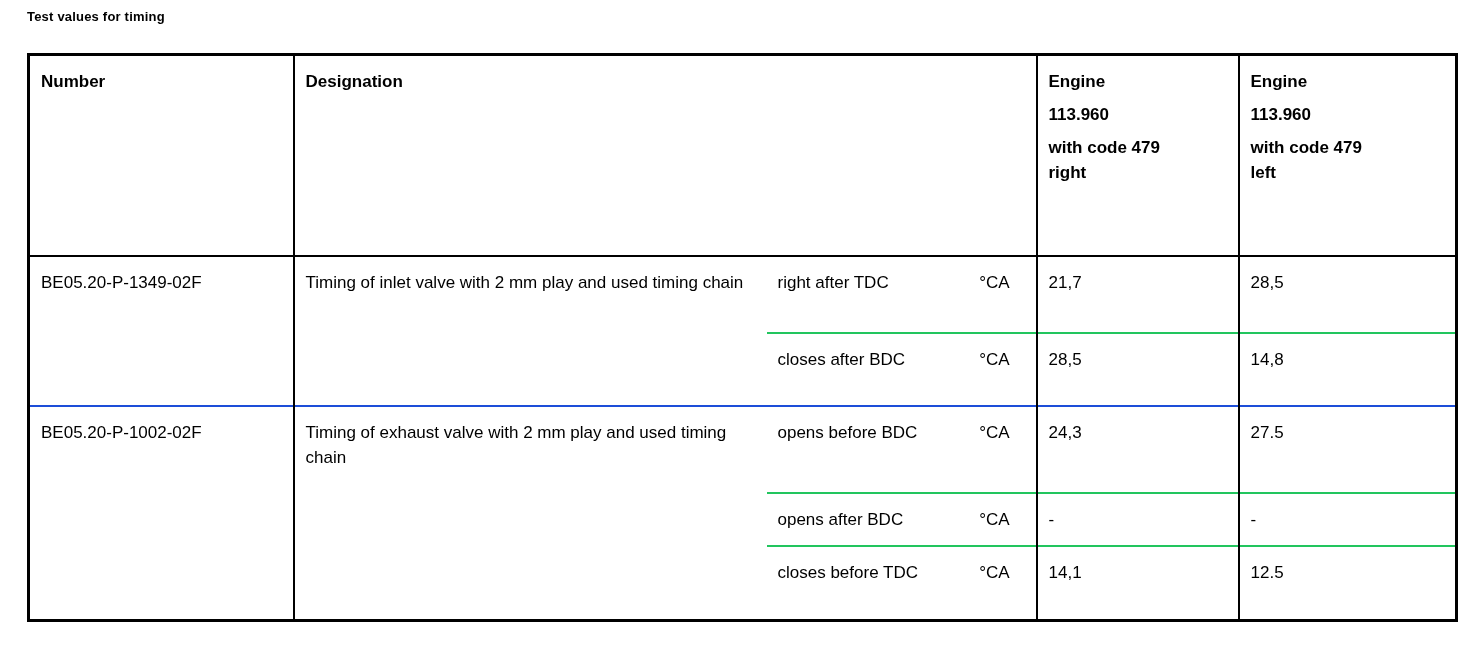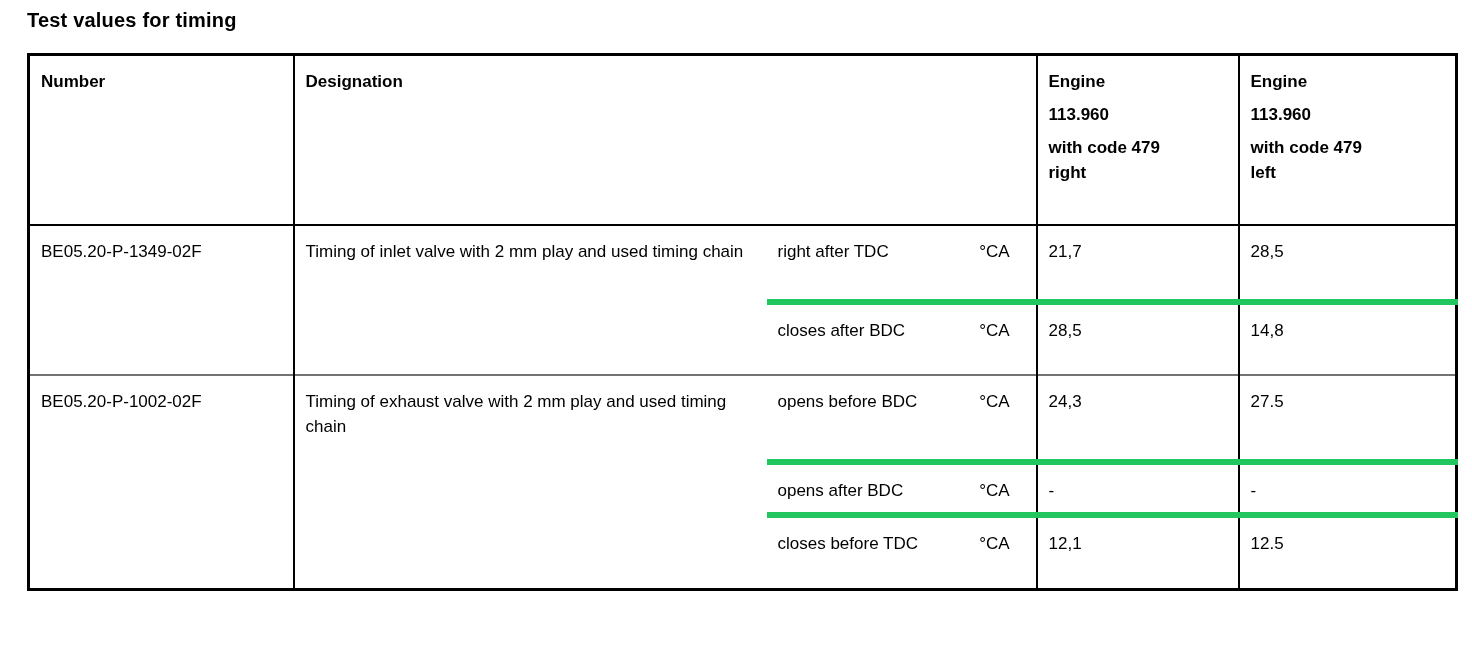--- a/index.html
+++ b/index.html
@@ -12,21 +12,21 @@
     height: 658px;
     position: relative;
     overflow: hidden;
     font-family: "Liberation Sans", sans-serif;
     color: #000000;
   }
   .doc-title {
     position: absolute;
     left: 27px;
     top: 9px;
-    font-size: 20px;
+    font-size: 13px;
     font-weight: bold;
     letter-spacing: 0.2px;
   }
   table.timing {
     position: absolute;
     left: 27px;
     top: 53px;
     border-collapse: collapse;
     table-layout: fixed;
     width: 1428px;
@@ -40,23 +40,23 @@
     line-height: 25px;
     overflow: hidden;
   }
   th {
     font-weight: bold;
     border-bottom: 2px solid #000000;
   }
   
   .vline { border-right: 2px solid #000000; }
   
-  tr.group-start > td { border-top: 2px solid #737373; }
+  tr.group-start > td { border-top: 2px solid #1d4ed8; }
   
-  td.sub-divider { border-top: 6px solid #22c55e; }
+  td.sub-divider { border-top: 2px solid #22c55e; }
   .engine-head p {
     margin: 0 0 8px 0;
     line-height: 25px;
     white-space: pre-line;
   }
   p.desc { margin: 0; line-height: 25px; }
   td.unit-cell {
     text-align: center;
     padding-left: 0;
     padding-right: 8px;
@@ -71,21 +71,21 @@
   <colgroup>
     <col style="width:265px">
     <col style="width:473px">
     <col style="width:195px">
     <col style="width:75px">
     <col style="width:202px">
     <col style="width:218px">
   </colgroup>
 
   <tbody>
-      <tr style="height:170px">
+      <tr style="height:201px">
     <th class="vline">Number</th>
     <th class="vline" colspan="3">Designation</th>
     <th class="vline engine-head">
       <p>Engine</p>
       <p>113.960</p>
       <p>with code 479
 right</p>
     </th>
     <th class="engine-head">
       <p>Engine</p>
@@ -124,17 +124,17 @@
   </tr>
   <tr style="height:53px">
     <td class="sub-divider">opens after BDC</td>
     <td class="sub-divider vline unit-cell">°CA</td>
     <td class="sub-divider vline">-</td>
     <td class="sub-divider">-</td>
   </tr>
   <tr style="height:75px">
     <td class="sub-divider">closes before TDC</td>
     <td class="sub-divider vline unit-cell">°CA</td>
-    <td class="sub-divider vline">12,1</td>
+    <td class="sub-divider vline">14,1</td>
     <td class="sub-divider">12.5</td>
   </tr>
 </tbody>
   </table>
 
 </body></html>

